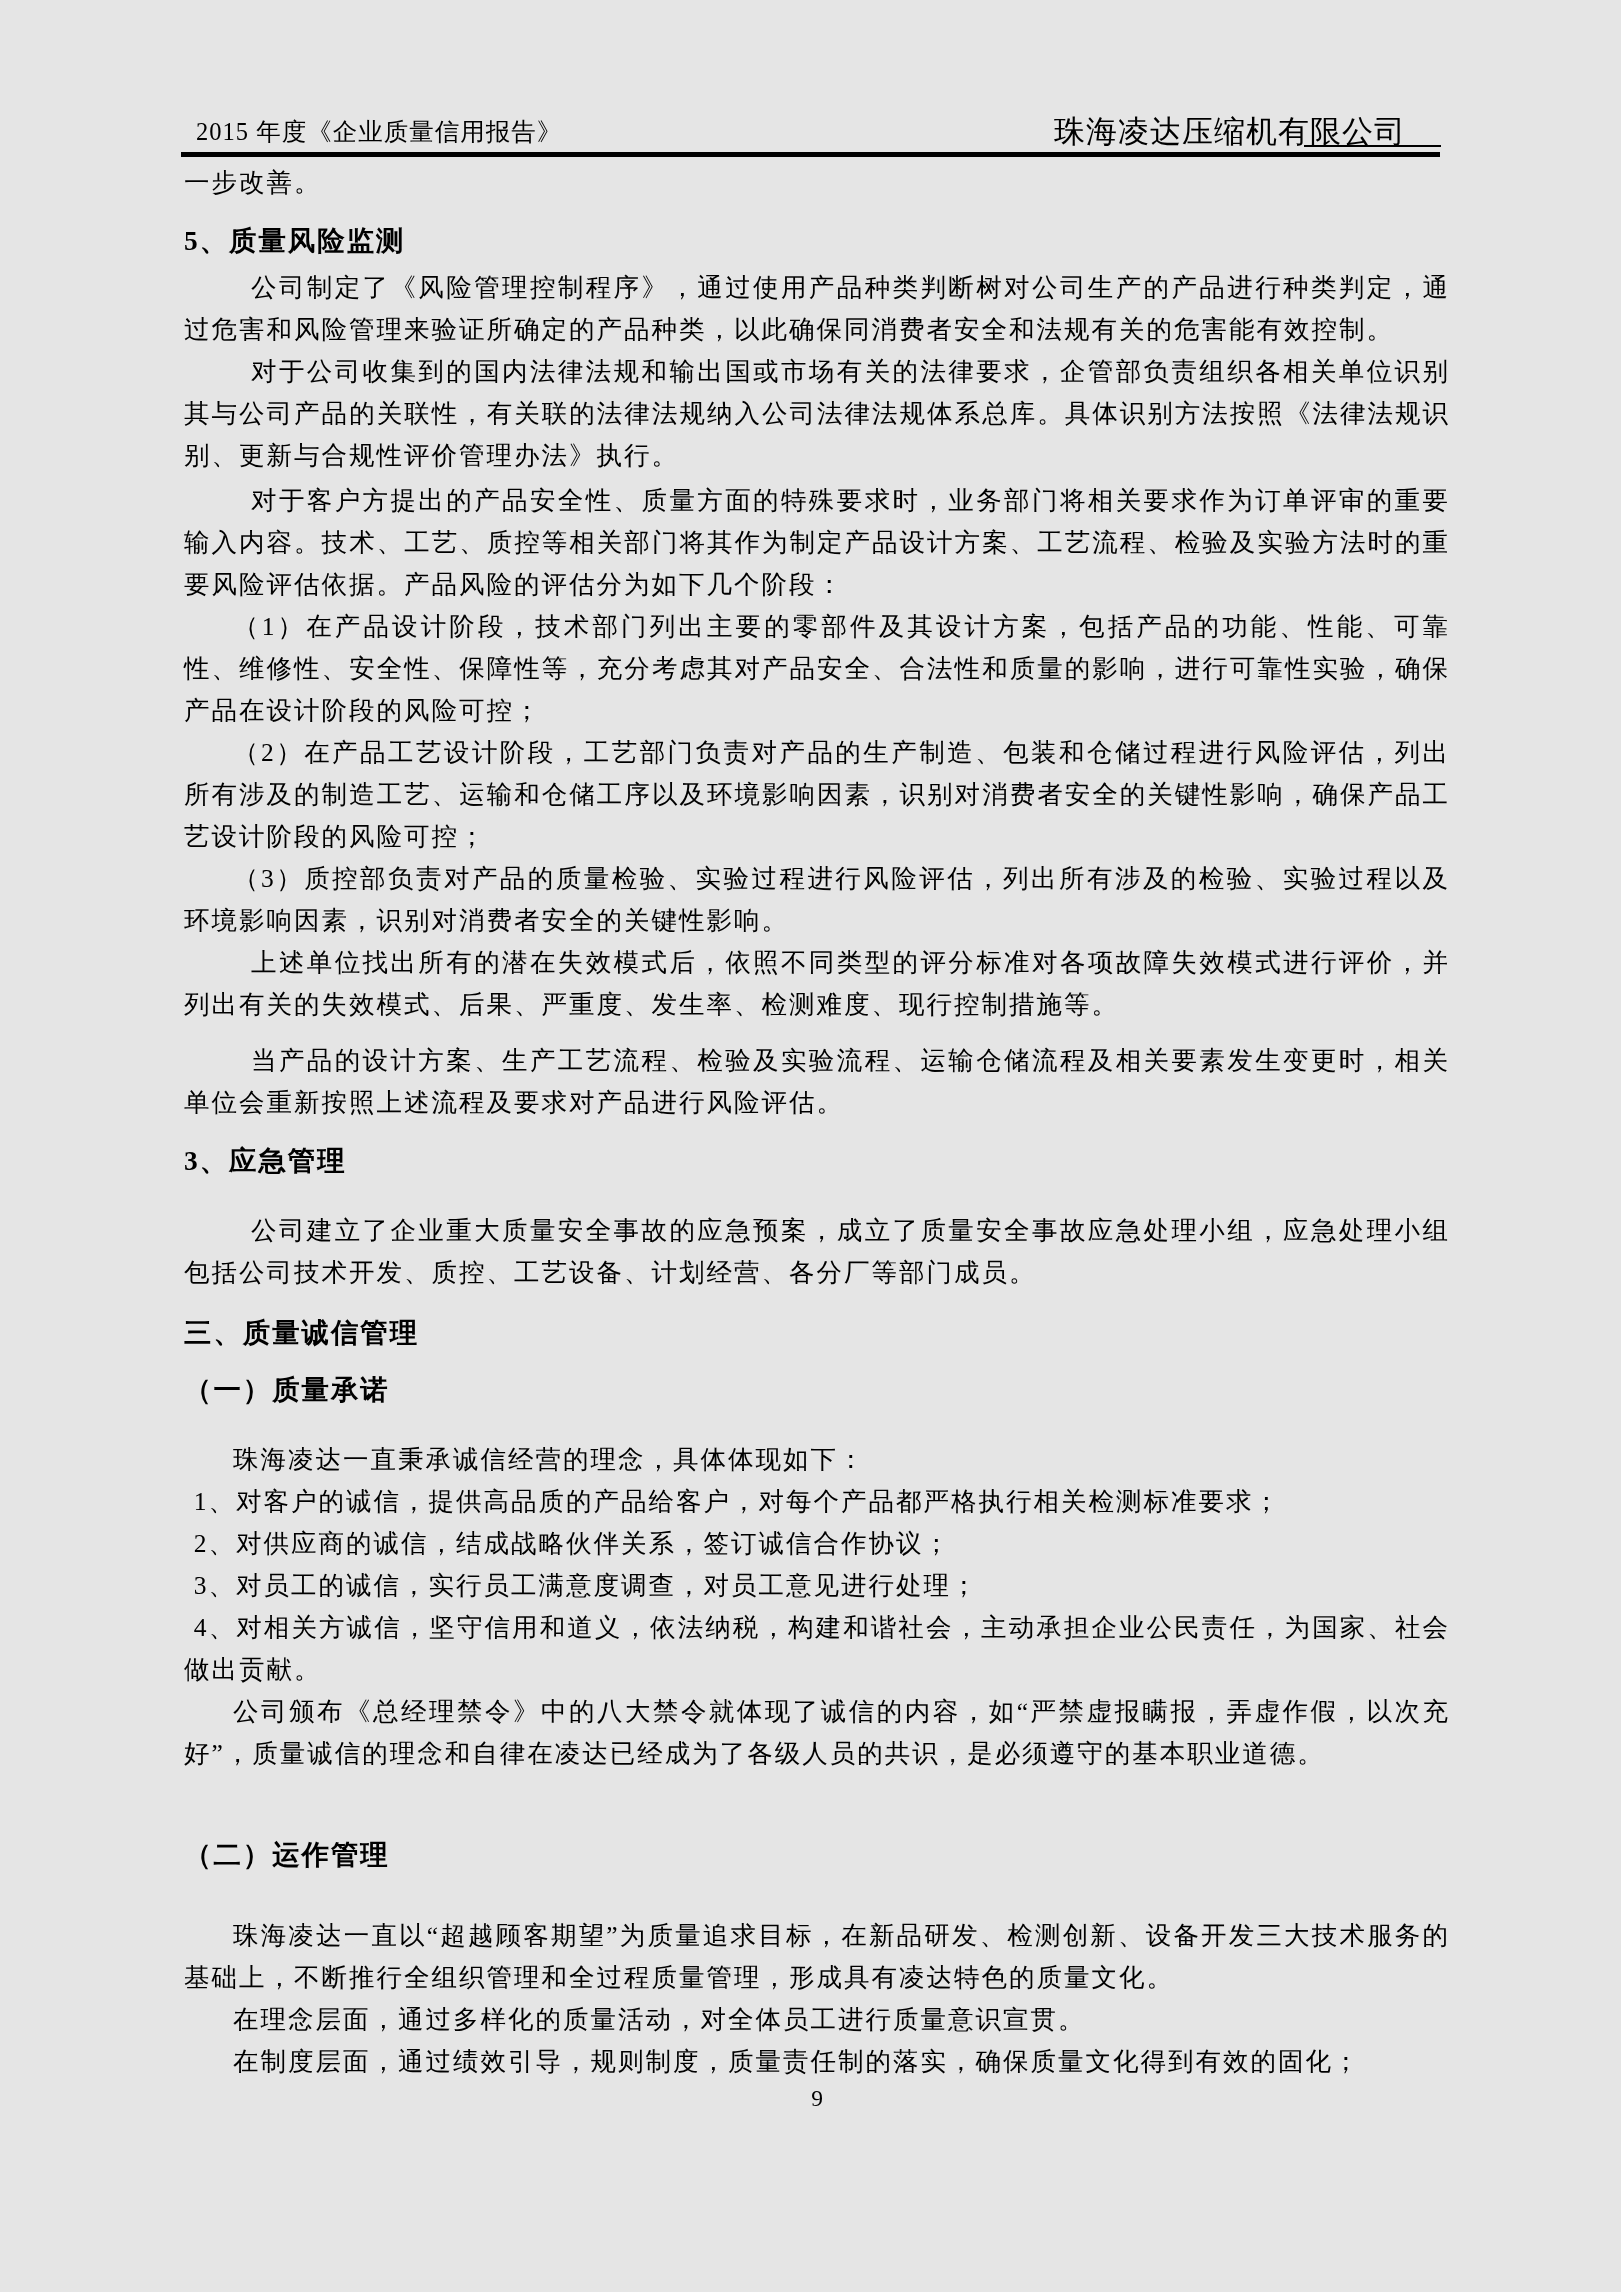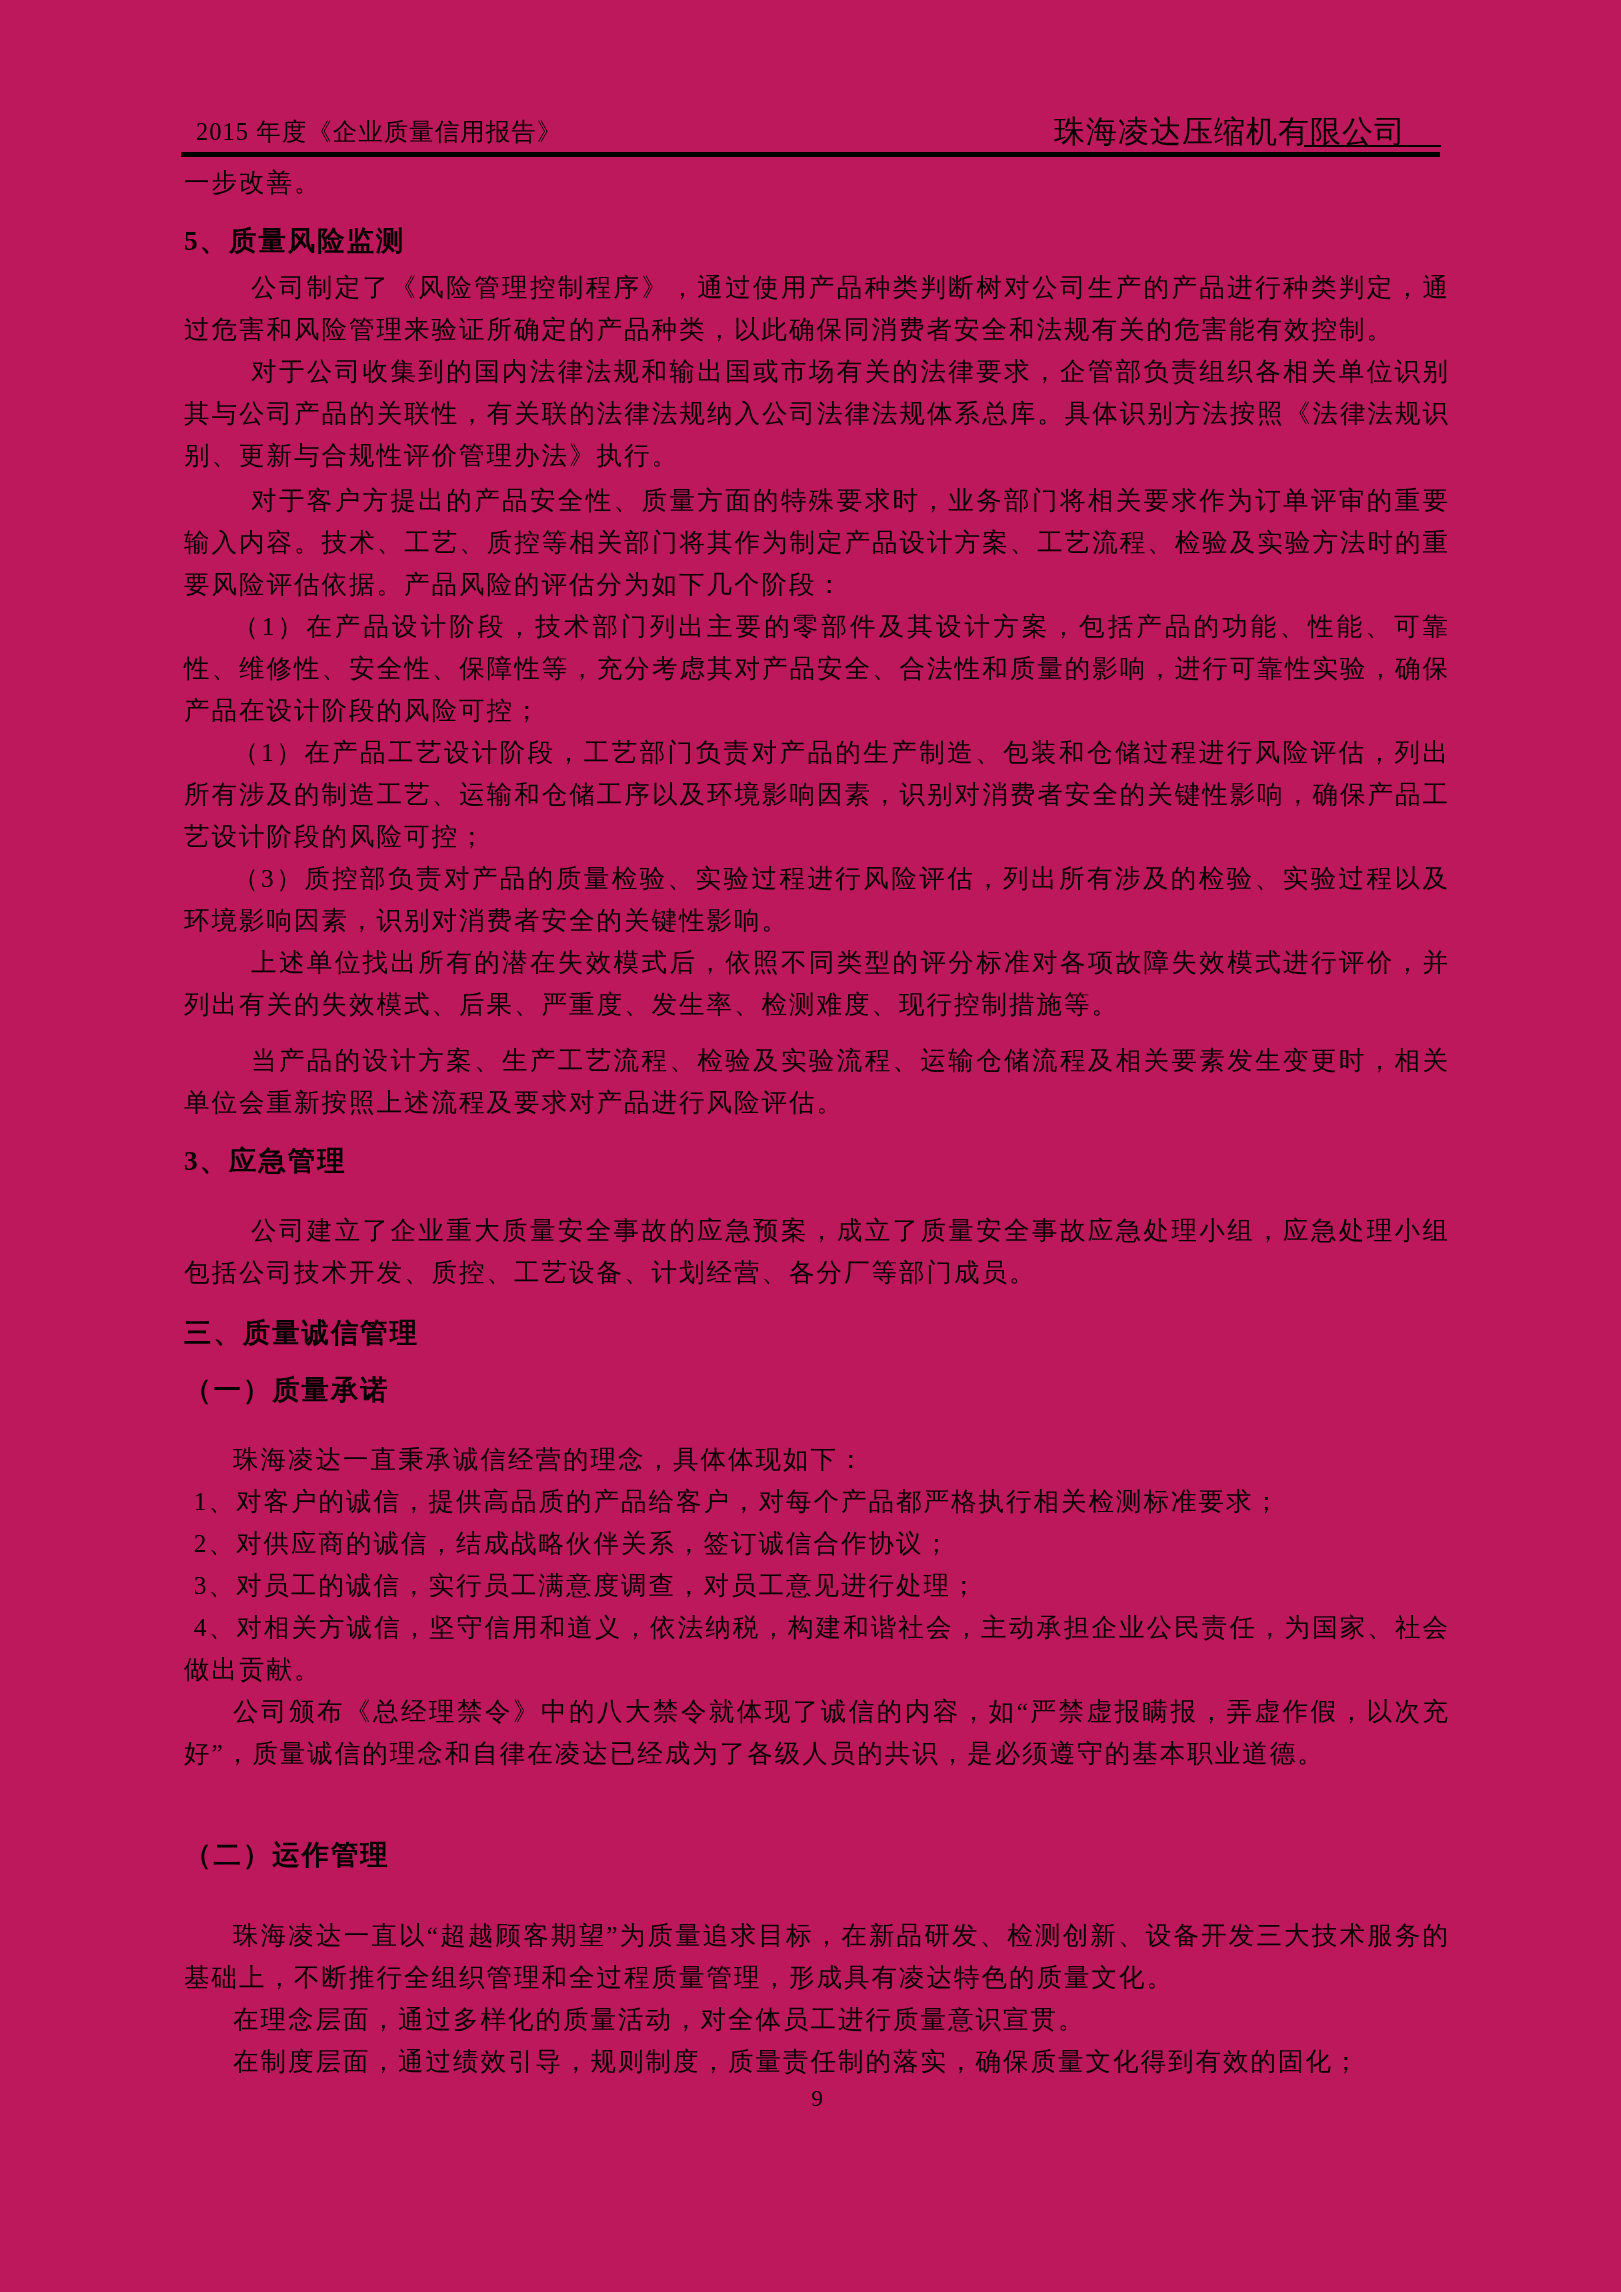--- a/index.html
+++ b/index.html
@@ -5,21 +5,21 @@
   html, body {
     margin: 0;
     padding: 0;
     background: #9a9a9a;
   }
   .page {
     position: relative;
     width: 1621px;
     height: 2293px;
     margin: 0 auto;
-    background: #be185d;
+    background: #e5e5e5;
     font-family: "Liberation Serif", "DejaVu Serif", serif;
     color: #000;
     overflow: hidden;
   }
   
   .header-left {
     position: absolute;
     left: 196px;
     top: 117px;
     font-size: 24.5px;
@@ -122,21 +122,21 @@
 
   <div class="doc-body">
 
     <p class="p ind-0">一步改善。</p>
 
     <p class="p h-num">5、质量风险监测</p>
     <p class="p ind-lg mt-4">公司制定了《风险管理控制程序》，通过使用产品种类判断树对公司生产的产品进行种类判定，通过危害和风险管理来验证所确定的产品种类，以此确保同消费者安全和法规有关的危害能有效控制。</p>
     <p class="p ind-lg">对于公司收集到的国内法律法规和输出国或市场有关的法律要求，企管部负责组织各相关单位识别其与公司产品的关联性，有关联的法律法规纳入公司法律法规体系总库。具体识别方法按照《法律法规识别、更新与合规性评价管理办法》执行。</p>
     <p class="p ind-lg mt-4">对于客户方提出的产品安全性、质量方面的特殊要求时，业务部门将相关要求作为订单评审的重要输入内容。技术、工艺、质控等相关部门将其作为制定产品设计方案、工艺流程、检验及实验方法时的重要风险评估依据。产品风险的评估分为如下几个阶段：</p>
     <p class="p ind-md">（1）在产品设计阶段，技术部门列出主要的零部件及其设计方案，包括产品的功能、性能、可靠性、维修性、安全性、保障性等，充分考虑其对产品安全、合法性和质量的影响，进行可靠性实验，确保产品在设计阶段的风险可控；</p>
-    <p class="p ind-md">（1）在产品工艺设计阶段，工艺部门负责对产品的生产制造、包装和仓储过程进行风险评估，列出所有涉及的制造工艺、运输和仓储工序以及环境影响因素，识别对消费者安全的关键性影响，确保产品工艺设计阶段的风险可控；</p>
+    <p class="p ind-md">（2）在产品工艺设计阶段，工艺部门负责对产品的生产制造、包装和仓储过程进行风险评估，列出所有涉及的制造工艺、运输和仓储工序以及环境影响因素，识别对消费者安全的关键性影响，确保产品工艺设计阶段的风险可控；</p>
     <p class="p ind-md">（3）质控部负责对产品的质量检验、实验过程进行风险评估，列出所有涉及的检验、实验过程以及环境影响因素，识别对消费者安全的关键性影响。</p>
     <p class="p ind-lg">上述单位找出所有的潜在失效模式后，依照不同类型的评分标准对各项故障失效模式进行评价，并列出有关的失效模式、后果、严重度、发生率、检测难度、现行控制措施等。</p>
     <p class="p ind-lg mt-6">当产品的设计方案、生产工艺流程、检验及实验流程、运输仓储流程及相关要素发生变更时，相关单位会重新按照上述流程及要求对产品进行风险评估。</p>
 
     <p class="p h-num">3、应急管理</p>
     <p class="p ind-lg mt-27">公司建立了企业重大质量安全事故的应急预案，成立了质量安全事故应急处理小组，应急处理小组包括公司技术开发、质控、工艺设备、计划经营、各分厂等部门成员。</p>
 
     <p class="p h-chapter">三、质量诚信管理</p>
     <p class="p h-sub">（一）质量承诺</p>
     <p class="p ind-md mt-28">珠海凌达一直秉承诚信经营的理念，具体体现如下：</p>

